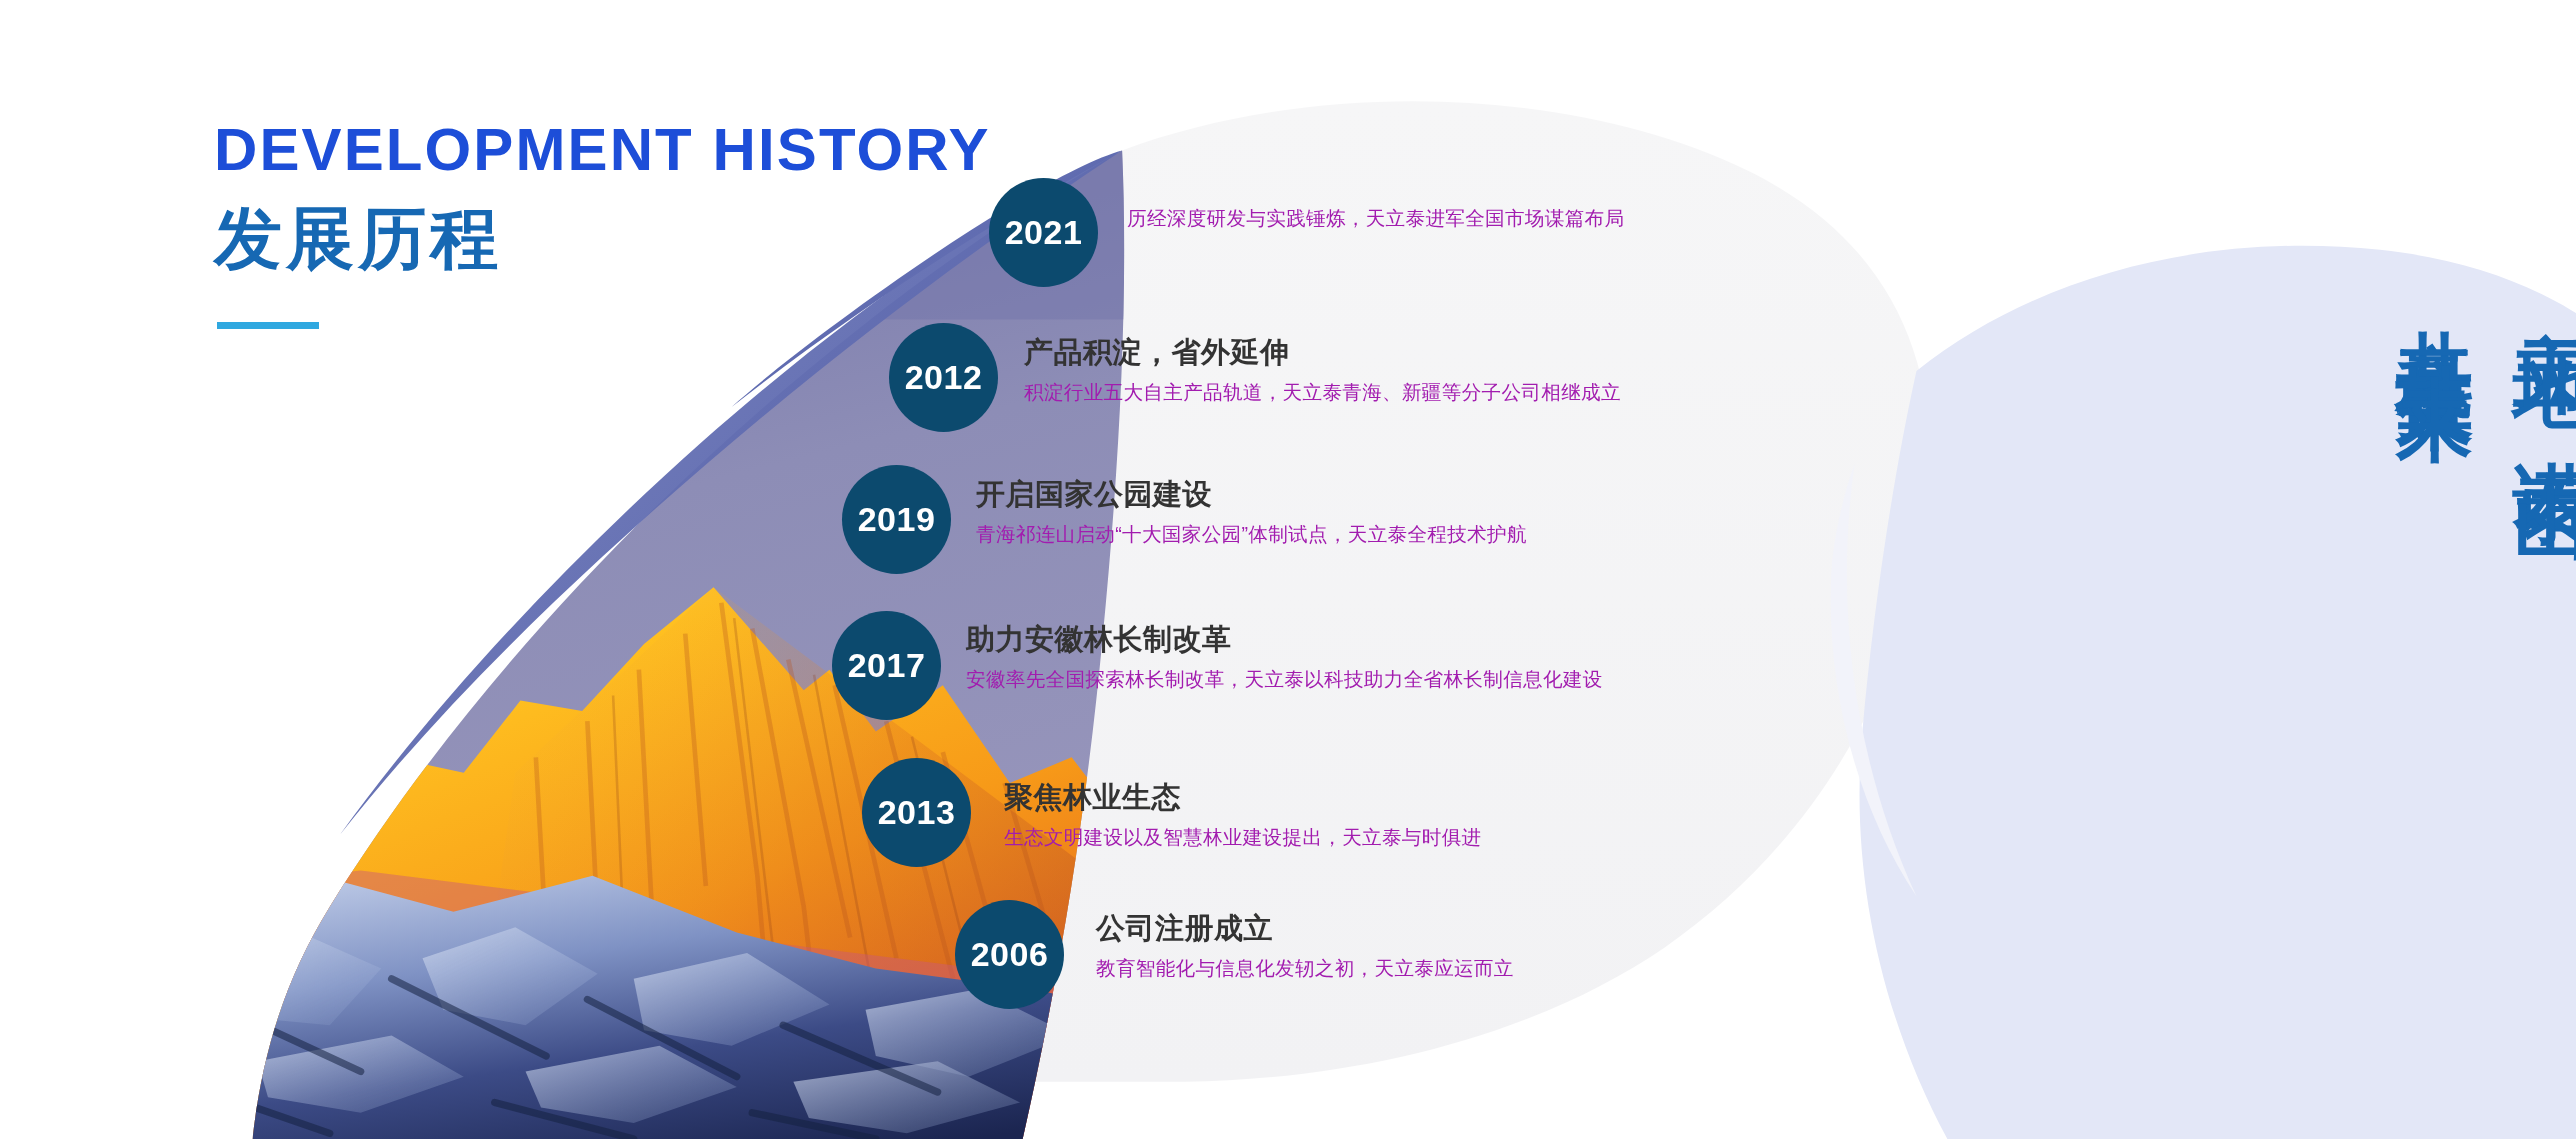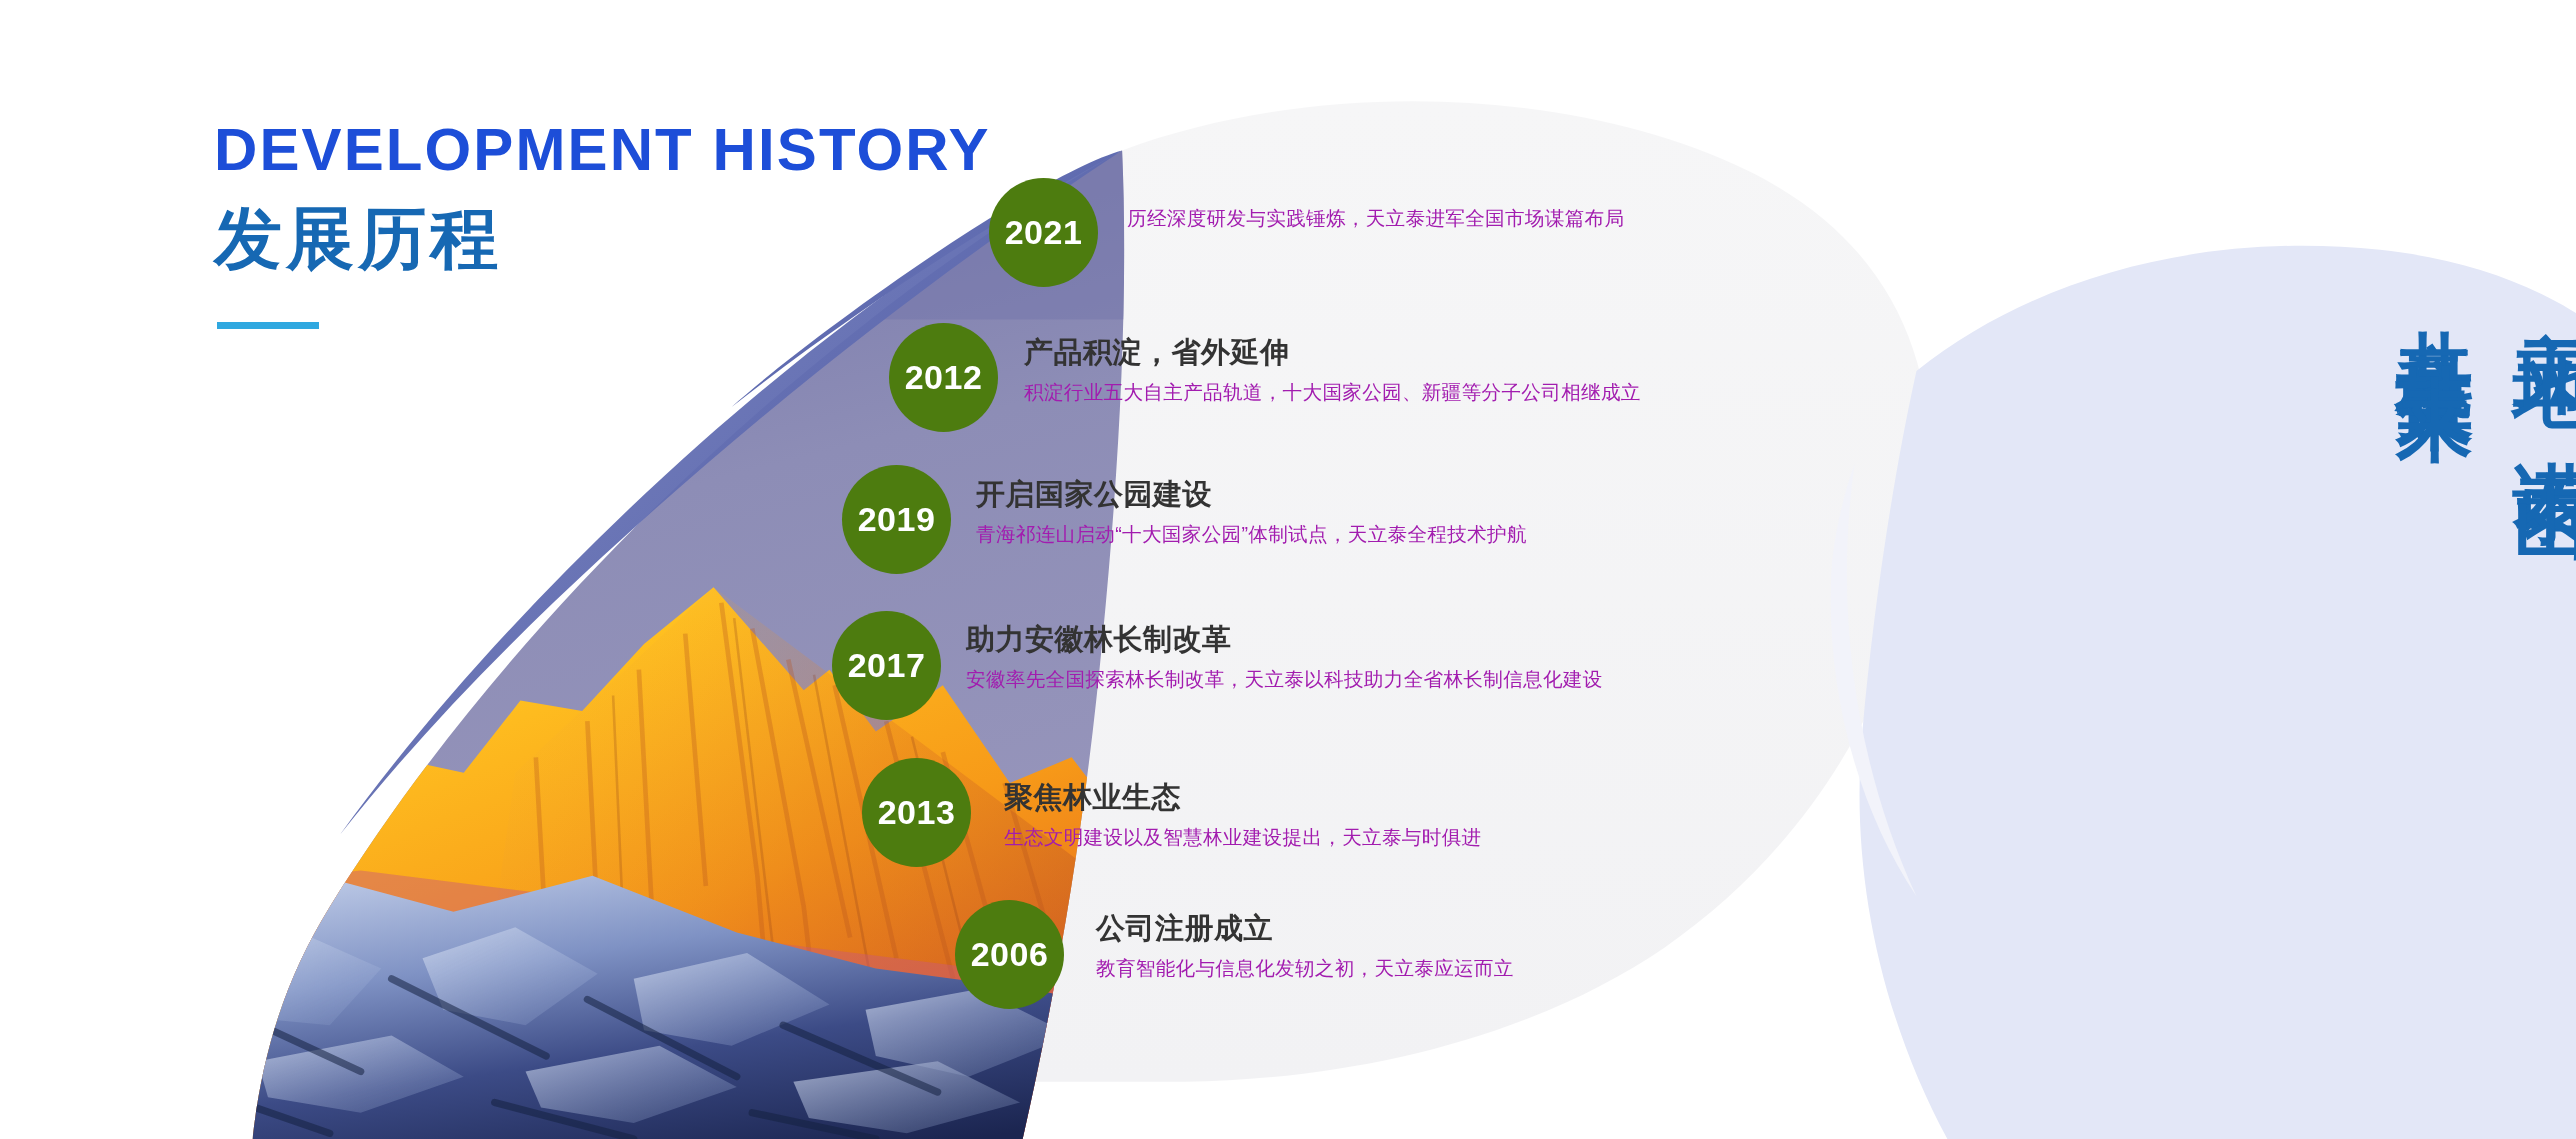--- a/index.html
+++ b/index.html
@@ -30,21 +30,21 @@
   .heading-rule{
     position:absolute;left:2.6px;top:202px;
     width:102px;height:6.7px;background:#2fa8e0;
   }
 
   
   .timeline{position:absolute;left:0;top:0;width:2697px;height:1139px;}
   .tl-item{position:absolute;}
   .tl-circle{
     position:absolute;width:109px;height:109px;border-radius:50%;
-    background:#4d7c0f;color:#ffffff;
+    background:#0c4a6e;color:#ffffff;
     display:flex;align-items:center;justify-content:center;
     font-size:34px;font-weight:bold;letter-spacing:0.5px;
     font-family:"Liberation Sans","DejaVu Sans",sans-serif;
   }
   .tl-text{position:absolute;}
   .tl-title{
     font-size:29px;font-weight:bold;color:#333333;
     line-height:1.1;white-space:nowrap;letter-spacing:0.5px;
     font-family:"Liberation Sans","DejaVu Sans",sans-serif;
   }
@@ -229,21 +229,21 @@
       <div class="tl-circle" style="left:989px;top:178px;">2021</div>
       <div class="tl-text" style="left:1127px;top:195px;">
         <div class="tl-desc">历经深度研发与实践锤炼，天立泰进军全国市场谋篇布局</div>
       </div>
     </div>
 
     <div class="tl-item">
       <div class="tl-circle" style="left:889px;top:323px;">2012</div>
       <div class="tl-text" style="left:1024px;top:337px;">
         <div class="tl-title">产品积淀，省外延伸</div>
-        <div class="tl-desc">积淀行业五大自主产品轨道，十大国家公园、新疆等分子公司相继成立</div>
+        <div class="tl-desc">积淀行业五大自主产品轨道，天立泰青海、新疆等分子公司相继成立</div>
       </div>
     </div>
 
     <div class="tl-item">
       <div class="tl-circle" style="left:842px;top:465px;">2019</div>
       <div class="tl-text" style="left:976px;top:479px;">
         <div class="tl-title">开启国家公园建设</div>
         <div class="tl-desc">青海祁连山启动“十大国家公园”体制试点，天立泰全程技术护航</div>
       </div>
     </div>

